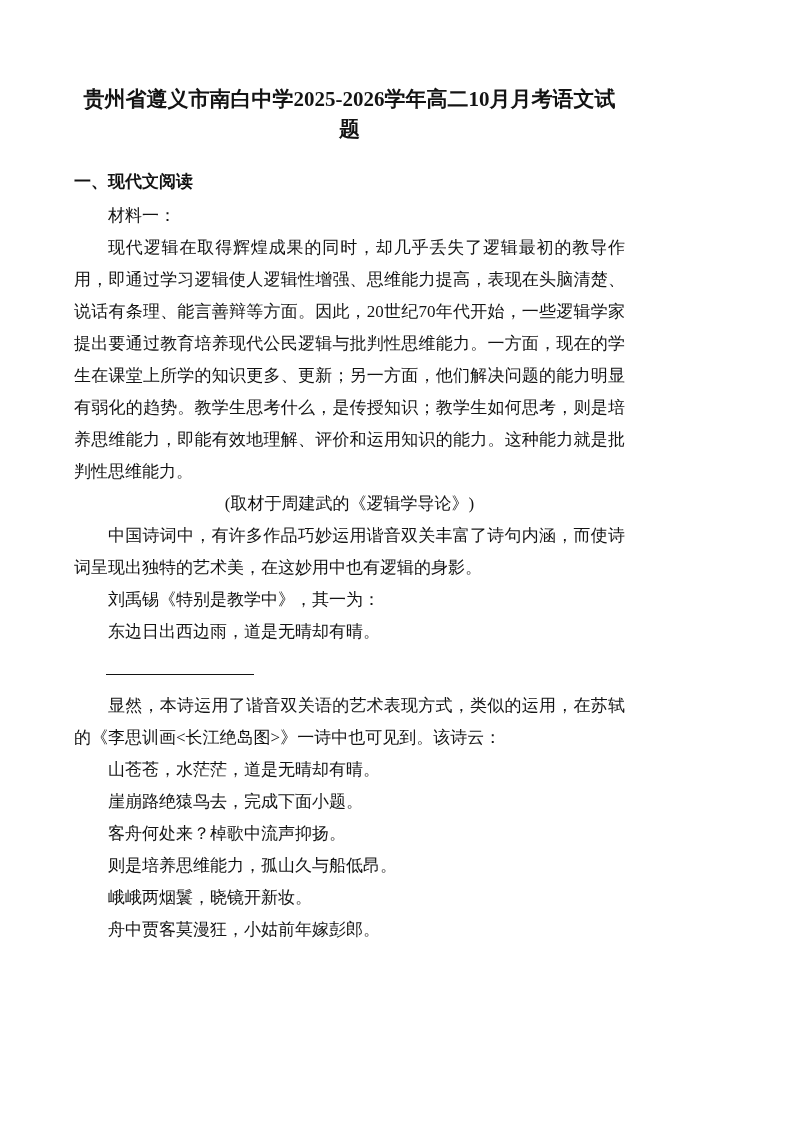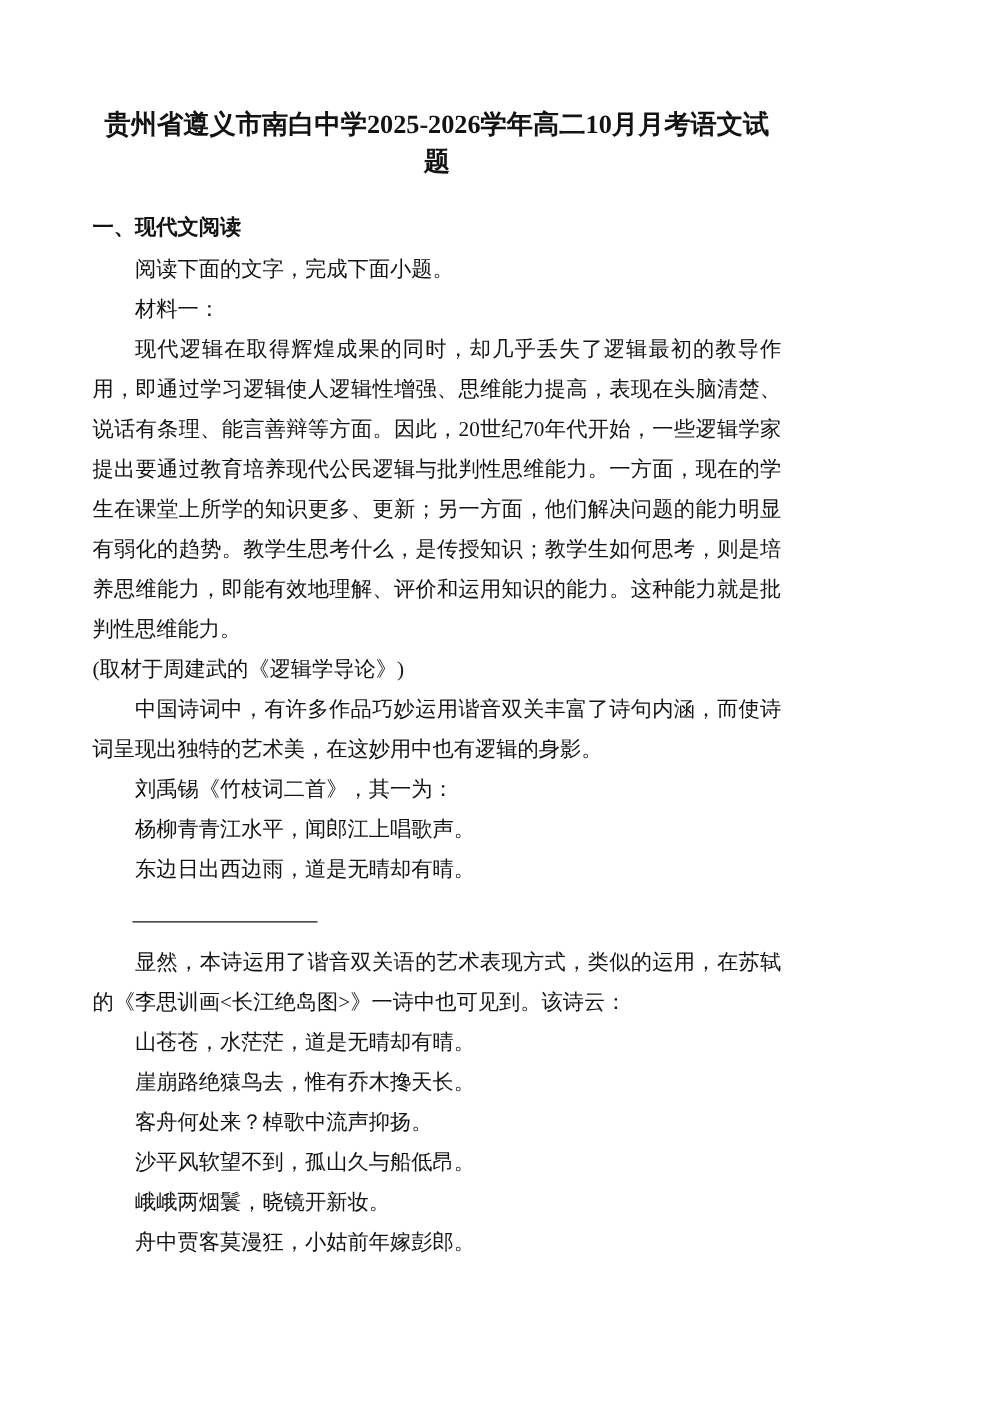--- a/index.html
+++ b/index.html
@@ -40,21 +40,21 @@
     text-indent: 2em;
   }
   .body-para {
     text-indent: 2em;
     text-align: justify;
   }
   .poem-line {
     text-indent: 2em;
   }
   .attribution {
-    text-align: left;
+    text-align: center;
   }
   .blank-line-row {
     line-height: 32px;
     margin: 6px 0 4px 0;
   }
   .blank-underline {
     display: inline-block;
     width: 148px;
     height: 16px;
     border-bottom: 1px solid #131313;
@@ -65,50 +65,48 @@
 <body>
 
 <div class="doc-page">
 
   <h1 class="doc-title">贵州省遵义市南白中学2025-2026学年高二10月月考语文试题</h1>
 
   <div class="doc-body">
 
     <h2 class="section-heading">一、现代文阅读</h2>
 
-    <p class="indent-line">阅读下面的文字，完成下面小题。</p>
 
     <p class="indent-line">材料一：</p>
 
 
     <p class="body-para">现代逻辑在取得辉煌成果的同时，却几乎丢失了逻辑最初的教导作用，即通过学习逻辑使人逻辑性增强、思维能力提高，表现在头脑清楚、说话有条理、能言善辩等方面。因此，20世纪70年代开始，一些逻辑学家提出要通过教育培养现代公民逻辑与批判性思维能力。一方面，现在的学生在课堂上所学的知识更多、更新；另一方面，他们解决问题的能力明显有弱化的趋势。教学生思考什么，是传授知识；教学生如何思考，则是培养思维能力，即能有效地理解、评价和运用知识的能力。这种能力就是批判性思维能力。</p>
 
     <p class="attribution">(取材于周建武的《逻辑学导论》)</p>
 
 
     <p class="body-para">中国诗词中，有许多作品巧妙运用谐音双关丰富了诗句内涵，而使诗词呈现出独特的艺术美，在这妙用中也有逻辑的身影。</p>
 
-    <p class="indent-line">刘禹锡《竹枝词二首》，其一为：</p>
+    <p class="indent-line">刘禹锡《特别是教学中》，其一为：</p>
 
-    <p class="poem-line">杨柳青青江水平，闻郎江上唱歌声。</p>
 
     <p class="poem-line">东边日出西边雨，道是无晴却有晴。</p>
 
     <div class="blank-line-row">
       <span class="blank-underline"></span>
     </div>
 
     <p class="body-para">显然，本诗运用了谐音双关语的艺术表现方式，类似的运用，在苏轼的《李思训画&lt;长江绝岛图&gt;》一诗中也可见到。该诗云：</p>
 
     <p class="poem-line">山苍苍，水茫茫，道是无晴却有晴。</p>
 
-    <p class="poem-line">崖崩路绝猿鸟去，惟有乔木搀天长。</p>
+    <p class="poem-line">崖崩路绝猿鸟去，完成下面小题。</p>
 
     <p class="poem-line">客舟何处来？棹歌中流声抑扬。</p>
 
-    <p class="poem-line">沙平风软望不到，孤山久与船低昂。</p>
+    <p class="poem-line">则是培养思维能力，孤山久与船低昂。</p>
 
     <p class="poem-line">峨峨两烟鬟，晓镜开新妆。</p>
 
     <p class="poem-line">舟中贾客莫漫狂，小姑前年嫁彭郎。</p>
 
   </div>
 </div>
 
 </body></html>

